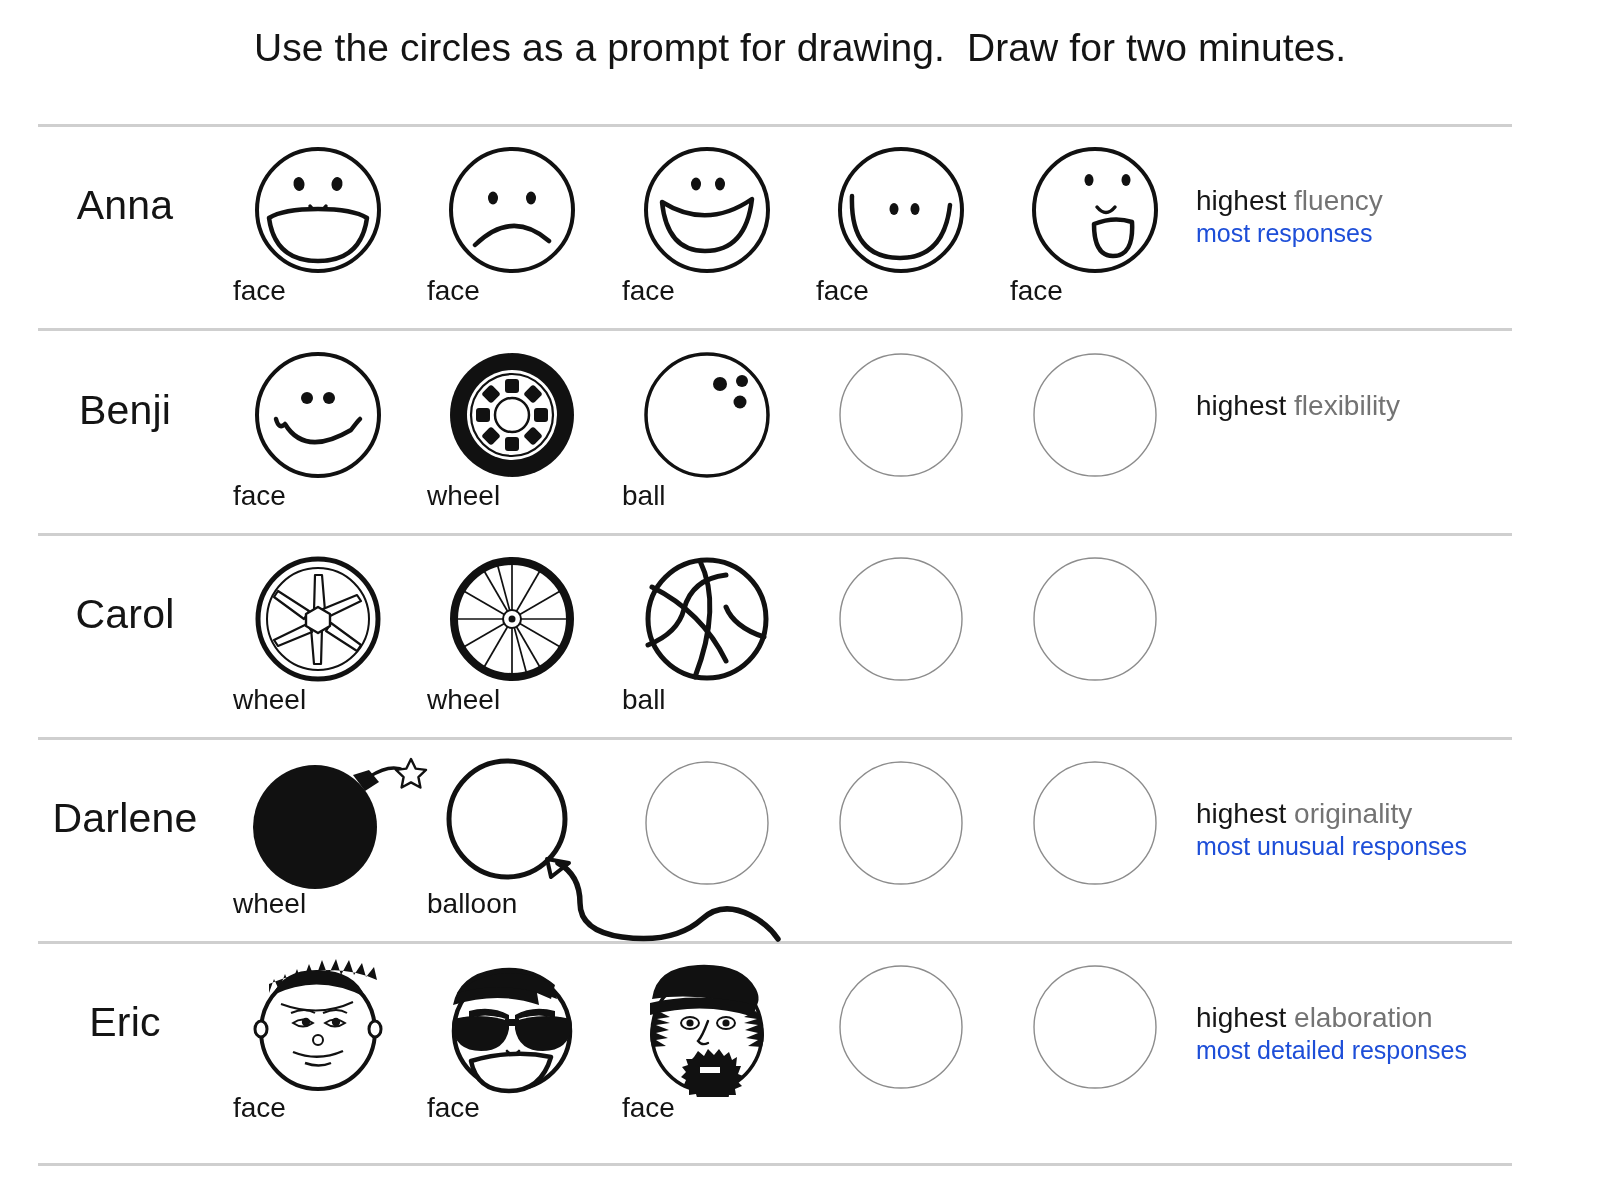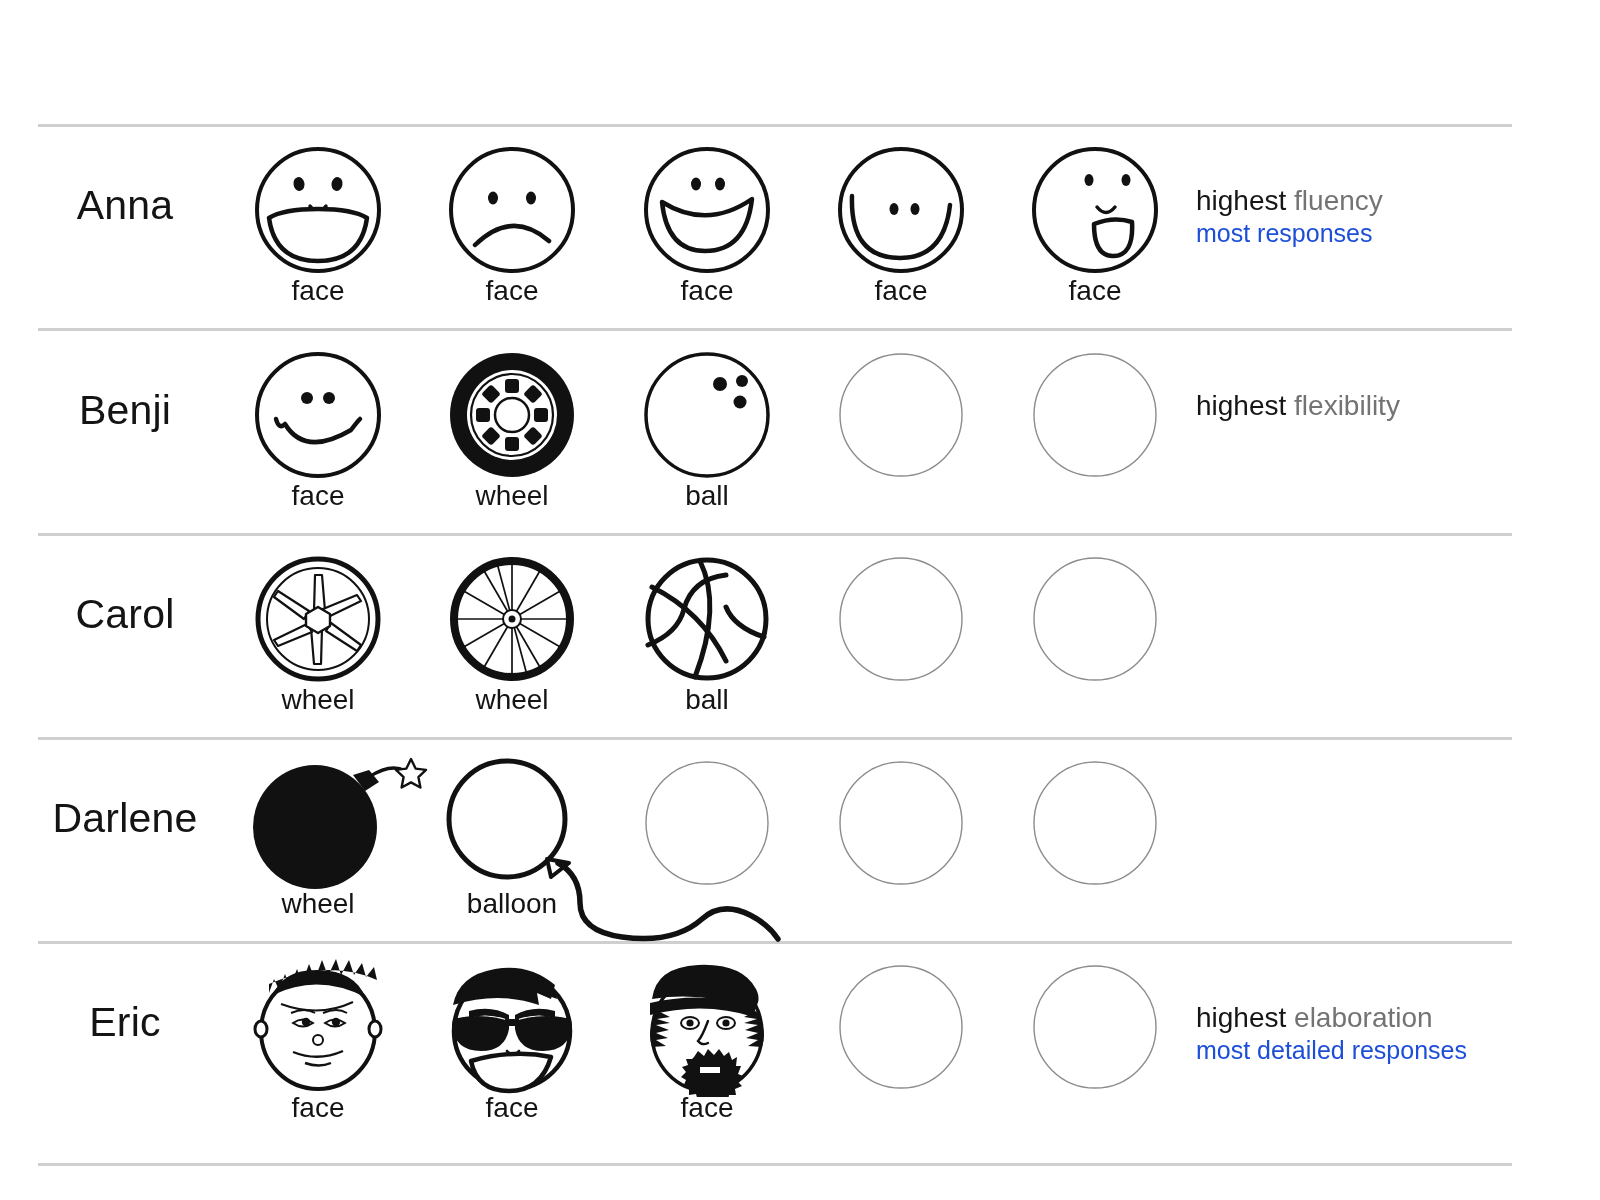--- a/index.html
+++ b/index.html
@@ -74,21 +74,21 @@
   .cell svg {
     display: block;
     width: 170px;
     height: 140px;
   }
   .cell-label {
     position: absolute;
     top: 135px;
     left: 0;
     width: 170px;
-    text-align: center;
+    text-align: left;
     font-size: 28px;
     color: #141414;
     white-space: nowrap;
   }
 
   
   .note {
     position: absolute;
     left: 1196px;
     width: 400px;
@@ -113,20 +113,21 @@
   .string-overlay {
     position: absolute;
     pointer-events: none;
   }
 </style>
 </head>
 <body>
 
 <div id="page">
 
+  <div class="title">Use the circles as a prompt for drawing.  Draw for two minutes.</div>
 
   <div class="sep" style="top:124px"></div>
   <div class="sep" style="top:328px"></div>
   <div class="sep" style="top:533px"></div>
   <div class="sep" style="top:737px"></div>
   <div class="sep" style="top:941px"></div>
   <div class="sep" style="top:1163px"></div>
 
   <div class="row" style="top:140px">
     <div class="name" style="top:42px">Anna</div>
@@ -352,20 +353,24 @@
       <svg viewBox="0 0 170 140">
         <circle cx="85" cy="70" r="61" fill="none" stroke="#8c8c8c" stroke-width="1.4"></circle>
       </svg>
     </div>
     <div class="cell" style="left:1010px">
       <svg viewBox="0 0 170 140">
         <circle cx="85" cy="70" r="61" fill="none" stroke="#8c8c8c" stroke-width="1.4"></circle>
       </svg>
     </div>
 
+    <div class="note" style="top:44px">
+      <div class="note-line1"><span>highest </span><span class="hl">originality</span></div>
+      <div class="note-line2">most unusual responses</div>
+    </div>
   </div>
 
   <div class="row" style="top:957px">
     <div class="name" style="top:42px">Eric</div>
 
     <div class="cell" style="left:233px">
       <svg viewBox="0 0 170 140">
         <ellipse cx="85" cy="74" rx="57" ry="58" fill="#fff" stroke="#111" stroke-width="4"></ellipse>
         <ellipse cx="28" cy="72" rx="6" ry="8" fill="#fff" stroke="#111" stroke-width="3"></ellipse>
         <ellipse cx="142" cy="72" rx="6" ry="8" fill="#fff" stroke="#111" stroke-width="3"></ellipse>

